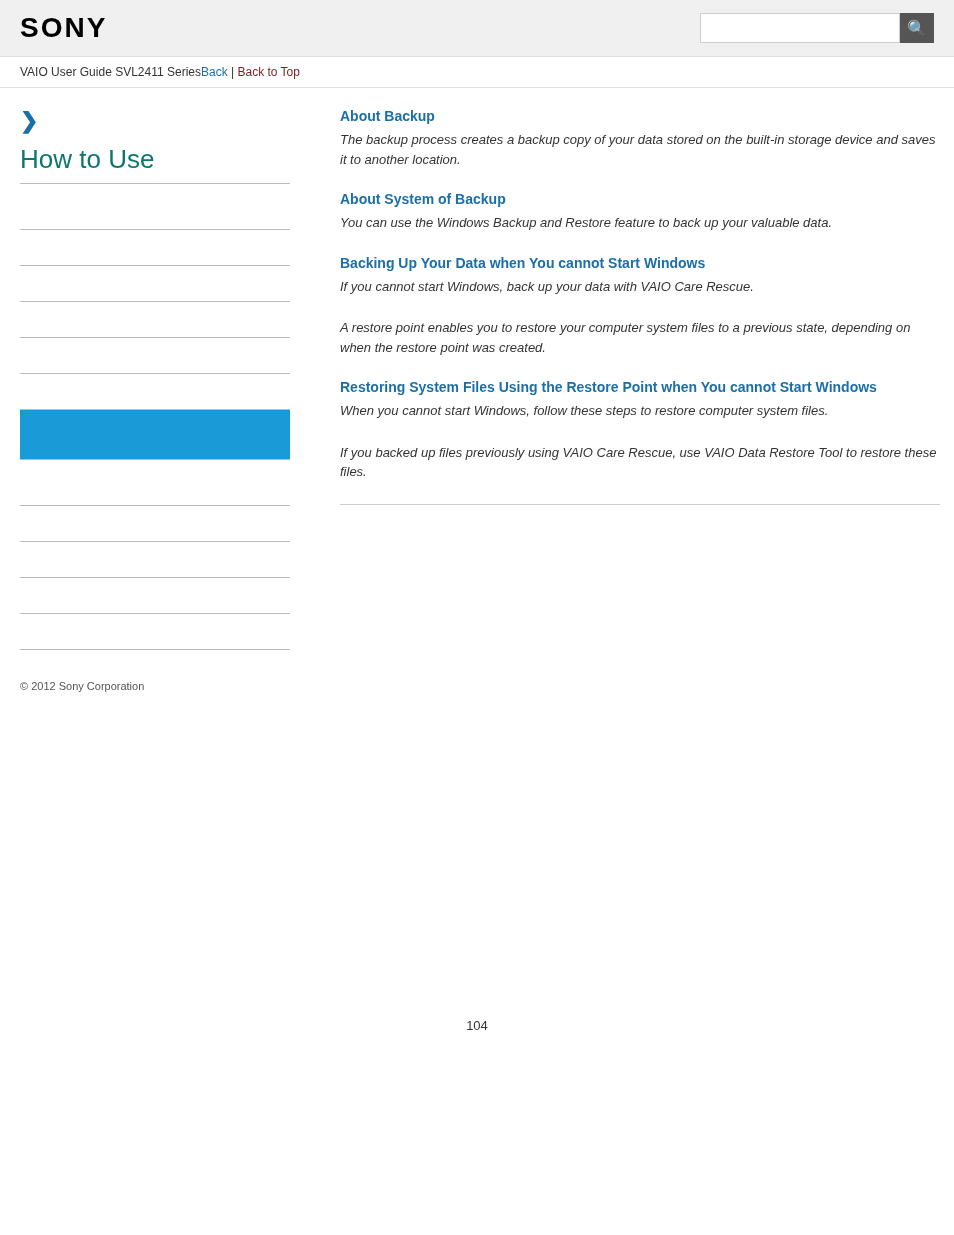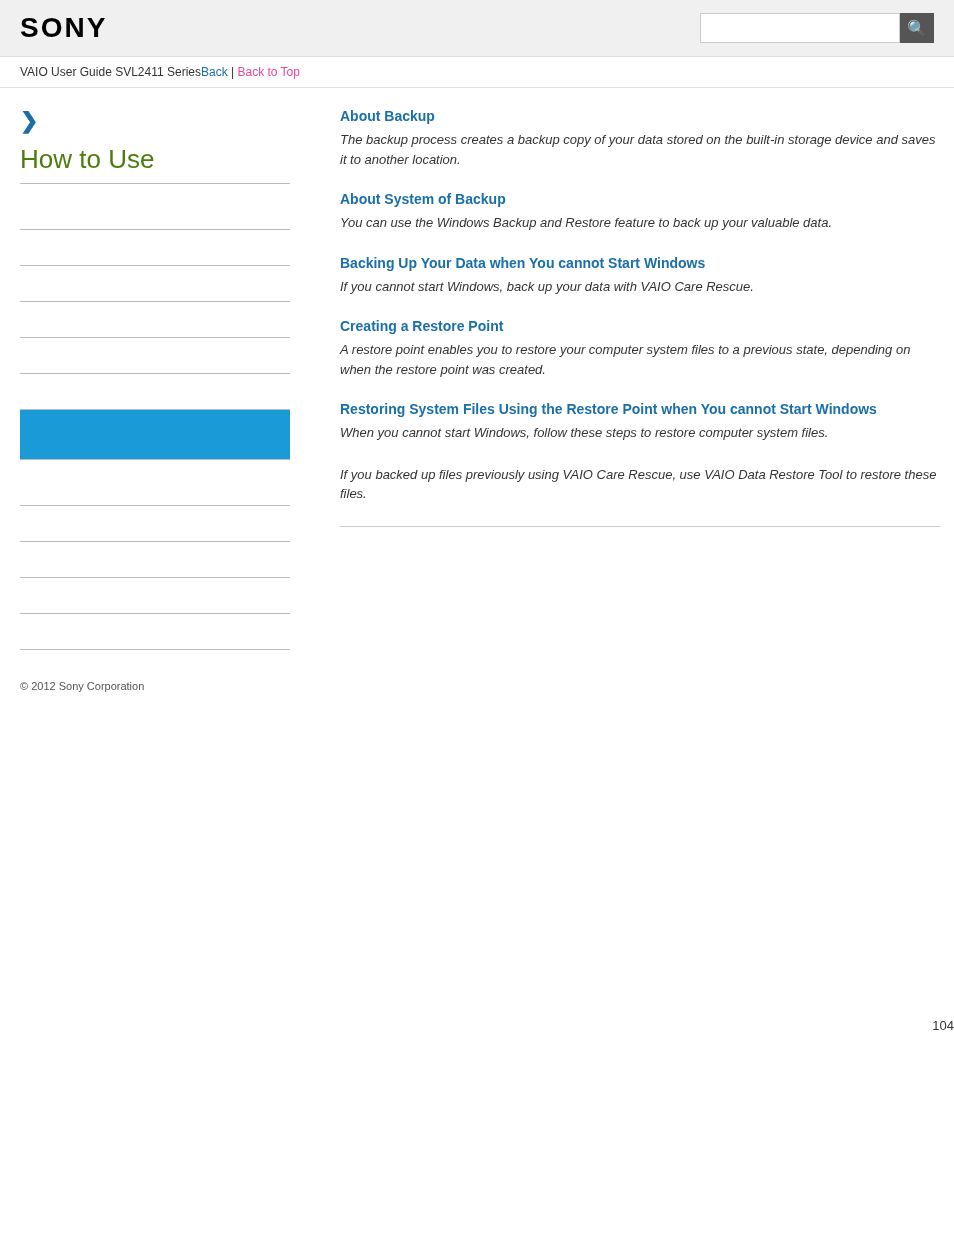--- a/index.html
+++ b/index.html
@@ -90,21 +90,21 @@
     .sidebar-chevron {
       color: #1a6fa8;
       font-size: 22px;
       font-weight: bold;
       margin-bottom: 10px;
       display: block;
     }
     .sidebar-title {
       font-size: 26px;
       font-weight: normal;
-      color: #4d7c0f;
+      color: #0f766e;
       margin-bottom: 10px;
       padding-bottom: 8px;
       border-bottom: 1px solid #bbb;
     }
     .sidebar-nav-item {
       border-bottom: 1px solid #bbb;
       height: 36px;
       margin-bottom: 0;
     }
     .sidebar-nav-item.highlighted {
@@ -147,21 +147,21 @@
       font-style: italic;
     }
     .content-divider {
       border: none;
       border-top: 1px solid #ccc;
       margin: 10px 0 20px 0;
     }
 
     
     .page-number {
-      text-align: right;
+      text-align: center;
       font-size: 13px;
       color: #333;
       margin-top: 30px;
     }
   </style>
 </head>
 <body>
 
 <div class="header">
   <div class="sony-logo">SONY</div>
@@ -171,21 +171,21 @@
       <span>🔍</span>
     </button>
   </div>
 </div>
 
 <div class="nav-bar">
   <span class="nav-left">VAIO User Guide SVL2411 Series</span>
   <span class="nav-right">
     <a href="#" style="color: rgb(26, 111, 168);">Back</a>
     <span>|</span>
-    <a href="#" style="color: #ec4899;">Back to Top</a>
+    <a href="#" style="color: #7f1d1d;">Back to Top</a>
   </span>
 </div>
 
 <div class="main">
 
   <div class="sidebar">
     <span class="sidebar-chevron">❯</span>
     <div class="sidebar-title">How to Use</div>
 
     <div class="sidebar-nav-items-top">
@@ -221,21 +221,20 @@
       <a class="content-section-title" style="color: rgb(26, 111, 168);">About System of Backup</a>
       <p class="content-section-text">You can use the Windows Backup and Restore feature to back up your valuable data.</p>
     </div>
 
     <div class="content-section">
       <a class="content-section-title" style="color: rgb(26, 111, 168);">Backing Up Your Data when You cannot Start Windows</a>
       <p class="content-section-text">If you cannot start Windows, back up your data with VAIO Care Rescue.</p>
     </div>
 
     <div class="content-section">
-      <a class="content-section-title" style="color: rgb(26, 111, 168);">Creating a Restore Point</a>
       <p class="content-section-text">A restore point enables you to restore your computer system files to a previous state, depending on when the restore point was created.</p>
     </div>
 
     <div class="content-section">
       <a class="content-section-title" style="color: rgb(26, 111, 168);">Restoring System Files Using the Restore Point when You cannot Start Windows</a>
       <p class="content-section-text">When you cannot start Windows, follow these steps to restore computer system files.</p>
     </div>
 
     <div class="content-section">
       <p class="content-section-text">If you backed up files previously using VAIO Care Rescue, use VAIO Data Restore Tool to restore these files.</p>

